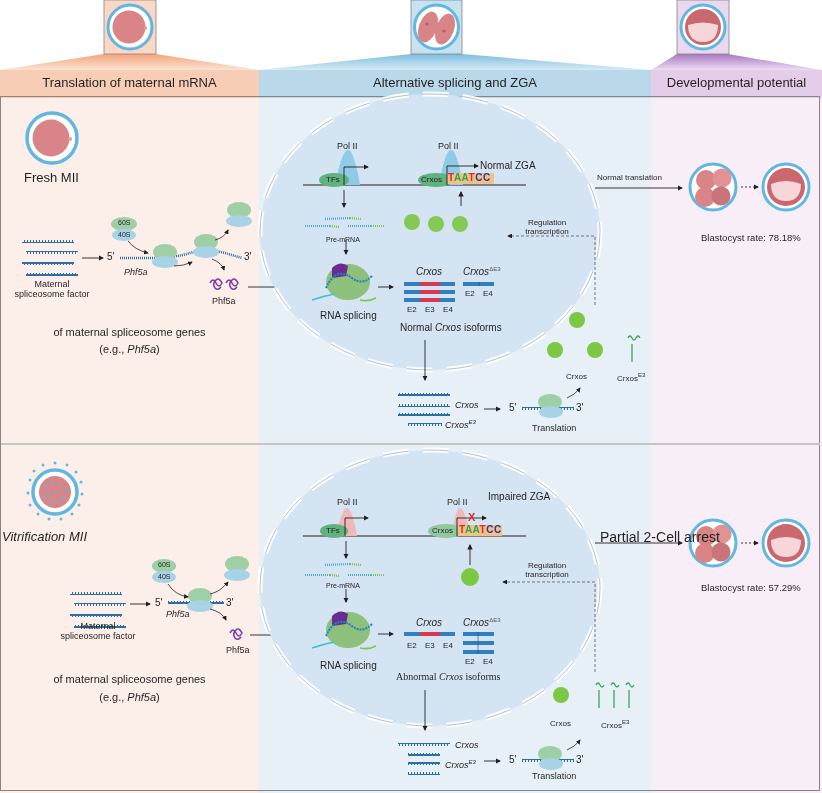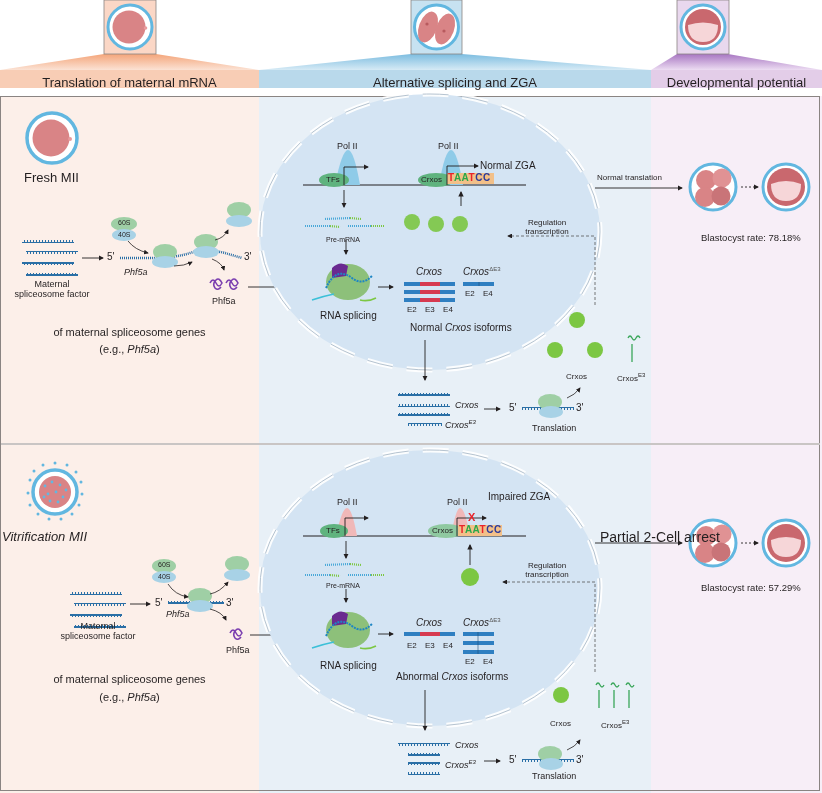--- a/index.html
+++ b/index.html
@@ -2,21 +2,21 @@
 <html><head>
 <meta charset="utf-8">
 <style>
   html,body{margin:0;padding:0;background:#ffffff;}
   body{width:822px;height:793px;position:relative;overflow:hidden;font-family:"Liberation Sans",sans-serif;color:#231f20;}
   .abs{position:absolute;}
   .col-left{left:0;top:96px;width:259px;height:697px;background:#fcefe9;}
   .col-mid{left:259px;top:96px;width:392px;height:697px;background:#e8f0f7;}
   .col-right{left:651px;top:96px;width:171px;height:697px;background:#f7eef7;}
   .frame{left:0;top:96px;width:820px;height:695px;border:1px solid #8a8482;box-sizing:border-box;}
-  .hdr{top:70px;height:18px;line-height:26px;text-align:center;font-size:13px;color:#231f20;}
+  .hdr{top:70px;height:28px;line-height:26px;text-align:center;font-size:13px;color:#231f20;}
   .hdr-left{left:0;width:259px;background:#f8cdb5;}
   .hdr-mid{left:259px;width:392px;background:#b9d9eb;}
   .hdr-right{left:651px;width:171px;background:#e3cde8;}
   .divider{left:1px;top:443px;width:819px;height:2px;background:#c9c5c4;}
   .txt{font-size:9px;white-space:nowrap;}
   .t10{font-size:10px;}
   .t11{font-size:11px;}
   .t13{font-size:13px;}
   .center{text-align:center;}
   .ital{font-style:italic;}
@@ -402,21 +402,21 @@
 </div>
 <div class="abs t10" style="left:320px;top:310px;">RNA splicing</div>
 <div class="abs t10 ital" style="left:416px;top:266px;">Crxos</div>
 <div class="abs t10 ital" style="left:463px;top:266px;"><span>Crxos</span><sup style="font-style:normal;color:#555;">ΔE3</sup></div>
 <div class="abs txt" style="left:407px;top:305px;font-size:8px;word-spacing:6px;">
   <span>E2</span> <span>E3</span> <span>E4</span>
 </div>
 <div class="abs txt" style="left:465px;top:289px;font-size:8px;word-spacing:6px;">
   <span>E2</span> <span>E4</span>
 </div>
-<div class="abs t10" style="left:410px;top:322px;"><span>Normal </span><span class="ital">Crxos</span><span> isoforms</span></div>
+<div class="abs t10" style="left:400px;top:322px;"><span>Normal </span><span class="ital">Crxos</span><span> isoforms</span></div>
 <div class="abs txt ital" style="left:455px;top:400px;">Crxos</div>
 <div class="abs txt ital" style="left:445px;top:419px;"><span>Crxos</span><sup>E3</sup></div>
 <div class="abs t10" style="left:509px;top:402px;">5'</div>
 <div class="abs t10" style="left:576px;top:402px;">3'</div>
 <div class="abs txt" style="left:532px;top:423px;">Translation</div>
 <div class="abs txt" style="left:566px;top:372px;font-size:8px;">Crxos</div>
 <div class="abs txt" style="left:617px;top:372px;font-size:8px;"><span>Crxos</span><sup>E3</sup></div>
 <div class="abs txt" style="left:597px;top:185px;font-size:8px;transform:translateY(-12px);">Normal translation</div>
 <div class="abs txt" style="left:701px;top:232px;font-size:9.5px;">Blastocyst rate: 78.18%</div>
 
@@ -452,21 +452,21 @@
 </div>
 <div class="abs t10" style="left:320px;top:660px;">RNA splicing</div>
 <div class="abs t10 ital" style="left:416px;top:617px;">Crxos</div>
 <div class="abs t10 ital" style="left:463px;top:617px;"><span>Crxos</span><sup style="font-style:normal;color:#555;">ΔE3</sup></div>
 <div class="abs txt" style="left:407px;top:641px;font-size:8px;word-spacing:6px;">
   <span>E2</span> <span>E3</span> <span>E4</span>
 </div>
 <div class="abs txt" style="left:465px;top:657px;font-size:8px;word-spacing:6px;">
   <span>E2</span> <span>E4</span>
 </div>
-<div class="abs t10" style="left:396px;top:671px;"><span>Abnormal </span><span class="ital">Crxos</span><span> isoforms</span></div>
+<div class="abs t10" style="left:396px;top:671px;font-family:Liberation Serif, serif;"><span>Abnormal </span><span class="ital">Crxos</span><span> isoforms</span></div>
 <div class="abs txt ital" style="left:455px;top:740px;">Crxos</div>
 <div class="abs txt ital" style="left:445px;top:759px;"><span>Crxos</span><sup>E3</sup></div>
 <div class="abs t10" style="left:509px;top:754px;">5'</div>
 <div class="abs t10" style="left:576px;top:754px;">3'</div>
 <div class="abs txt" style="left:532px;top:771px;">Translation</div>
 <div class="abs txt" style="left:550px;top:719px;font-size:8px;">Crxos</div>
 <div class="abs txt" style="left:601px;top:719px;font-size:8px;"><span>Crxos</span><sup>E3</sup></div>
 <div class="abs txt" style="left:600px;top:529px;font-size:14px;">Partial 2-Cell arrest</div>
 <div class="abs txt" style="left:701px;top:582px;font-size:9.5px;">Blastocyst rate: 57.29%</div>
 

